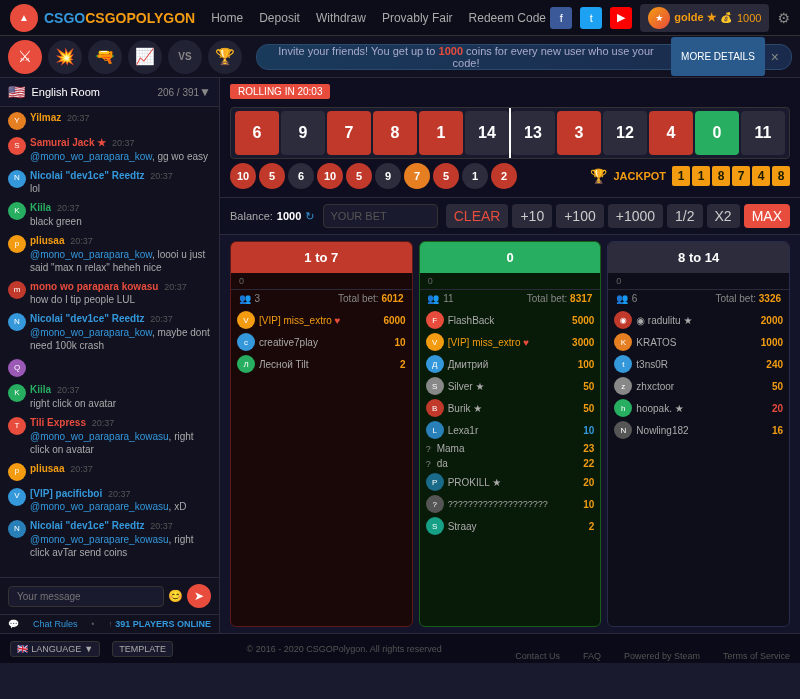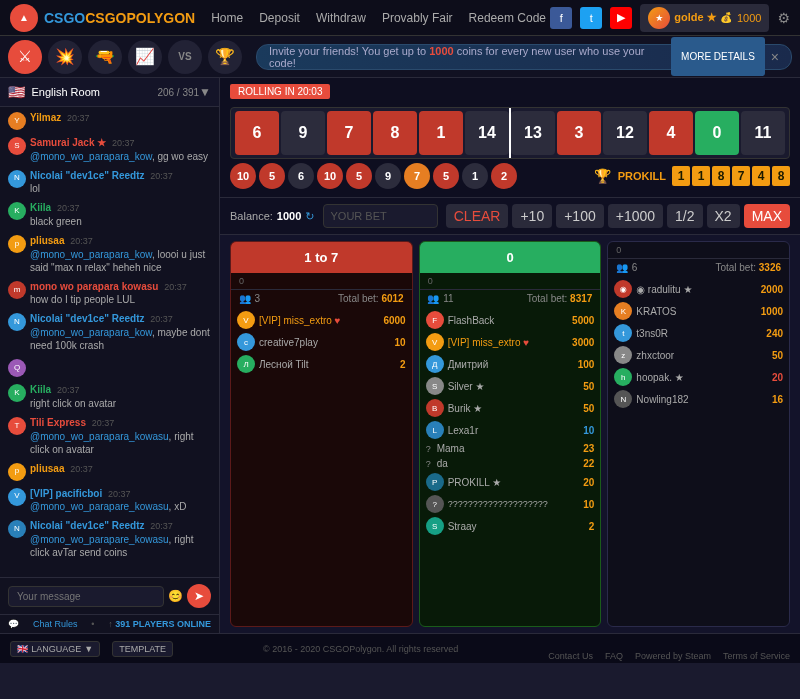--- a/index.html
+++ b/index.html
@@ -85,20 +85,21 @@
     
     .promo-banner {
       background: linear-gradient(90deg, #1a3a5c, #1a2a4c);
       border: 1px solid #2a4a6c;
       display: flex;
       align-items: center;
       padding: 0 12px;
       height: 26px;
       flex: 1;
       border-radius: 12px;
+      text-align: center;
     }
     .promo-text { color: #aac; font-size: 11px; flex: 1; }
     .promo-coins { color: #e74c3c; font-weight: bold; }
     .more-details-btn {
       background: #2a5a8c;
       color: white;
       padding: 14px 10px;
       border-radius: 3px;
       font-size: 10px;
       cursor: pointer;
@@ -453,21 +454,21 @@
     }
     .template-btn {
       background: #1a1a2e;
       border: 1px solid #333;
       border-radius: 3px;
       padding: 2px 6px;
       color: #aaa;
       cursor: pointer;
       font-size: 9px;
     }
-    .footer-right { display: flex; gap: 12px; color: #444; margin-top: 14px; }
+    .footer-right { display: flex; gap: 23px; color: #444; margin-top: 14px; }
 
     
     ::-webkit-scrollbar { width: 4px; }
     ::-webkit-scrollbar-track { background: #111; }
     ::-webkit-scrollbar-thumb { background: #333; border-radius: 2px; }
     .heart-red { color: #e74c3c; }
   </style>
 </head>
 <body>
 
@@ -708,21 +709,21 @@
           <div class="coin-circle c-red">10</div>
           <div class="coin-circle c-red">5</div>
           <div class="coin-circle c-dark">9</div>
           <div class="coin-circle c-orange">7</div>
           <div class="coin-circle c-red">5</div>
           <div class="coin-circle c-dark">1</div>
           <div class="coin-circle c-red">2</div>
         </div>
         <div class="jackpot-display">
           <span class="jackpot-trophy">🏆</span>
-          <span class="jackpot-label">PROKILL</span>
+          <span class="jackpot-label">JACKPOT</span>
           <div class="jackpot-digits">
             <div class="jackpot-digit">1</div>
             <div class="jackpot-digit">1</div>
             <div class="jackpot-digit">8</div>
             <div class="jackpot-digit">7</div>
             <div class="jackpot-digit">4</div>
             <div class="jackpot-digit">8</div>
           </div>
         </div>
       </div>
@@ -849,20 +850,21 @@
           </div>
           <div class="player-row">
             <div class="player-avatar" style="background:#16a085">S</div>
             <span class="player-name">Straay</span>
             <span class="player-bet">2</span>
           </div>
         </div>
       </div>
 
       <div class="bet-column col-dark">
+        <div class="col-header dark-bg">8 to 14</div>
         <div class="col-stats">
           <span>0</span>
         </div>
         <div class="col-total">
           <span style="display:flex;align-items:center;gap:3px">
             <span>👥</span>
             <span>6</span>
           </span>
           <span>Total bet: <span class="total-amount">3326</span></span>
         </div>

